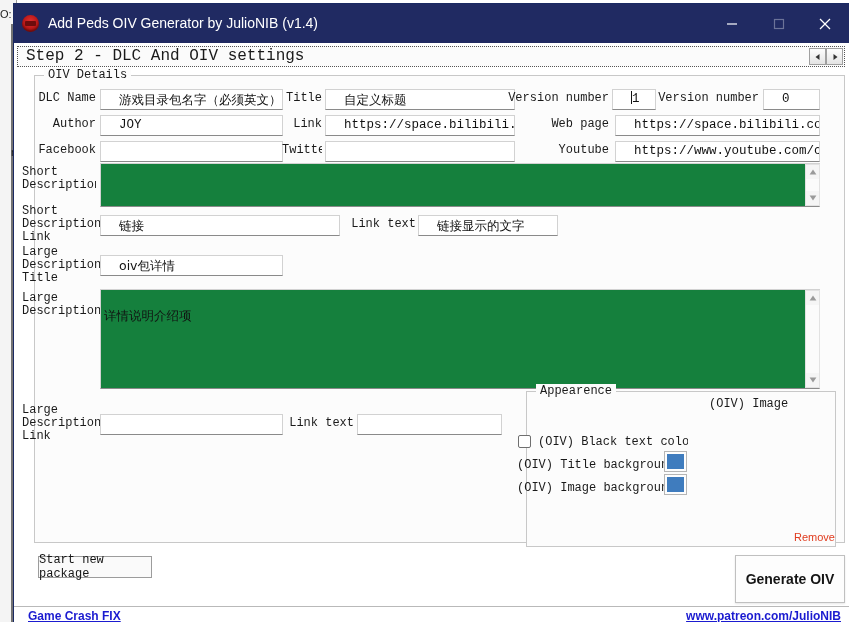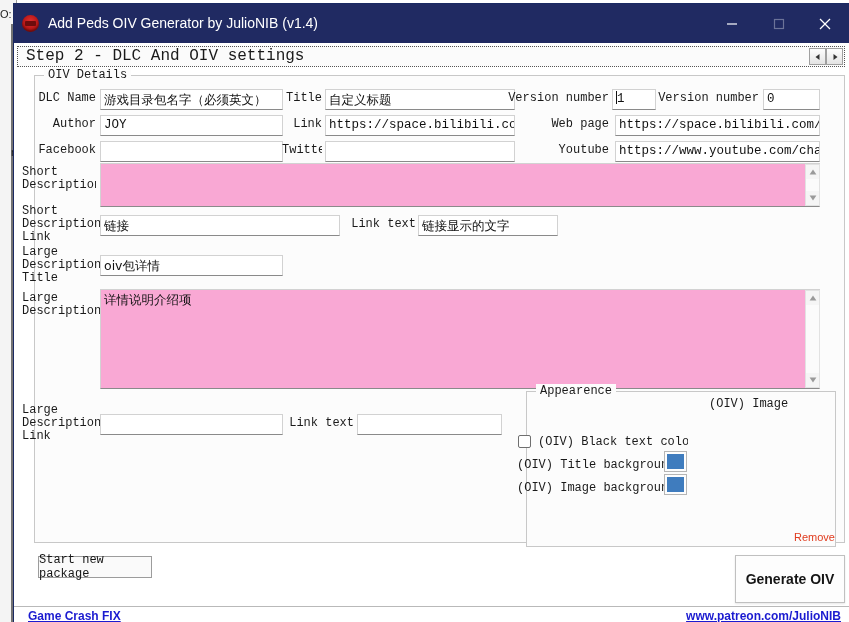--- a/index.html
+++ b/index.html
@@ -173,36 +173,36 @@
     position: absolute;
     background: #ffffff;
     border: 1px solid #d2d2d2;
     border-bottom: 1px solid #8a8a8a;
     box-sizing: border-box;
     overflow: hidden;
     white-space: nowrap;
     font-size: 12.5px;
     font-family: "Liberation Mono", monospace;
     color: #111111;
-    padding: 0 3px;
+    padding: 0 18px;
     line-height: 19px;
     height: 21px;
   }
   .tinput.cjk { font-family: "DejaVu Sans", sans-serif; font-size: 12.5px; }
   .tarea {
     position: absolute;
-    background: #f9a8d4;
+    background: #15803d;
     border: 1px solid #d2d2d2;
     border-bottom: 1px solid #8a8a8a;
     box-sizing: border-box;
     overflow: hidden;
     font-size: 12.5px;
     font-family: "DejaVu Sans", sans-serif;
     color: #111111;
-    padding: 2px 3px;
+    padding: 18px 3px;
     line-height: 16px;
   }
   .caret {
     display: inline-block;
     width: 1px;
     height: 13px;
     background: #111;
     vertical-align: -2px;
     margin-right: 0px;
   }

